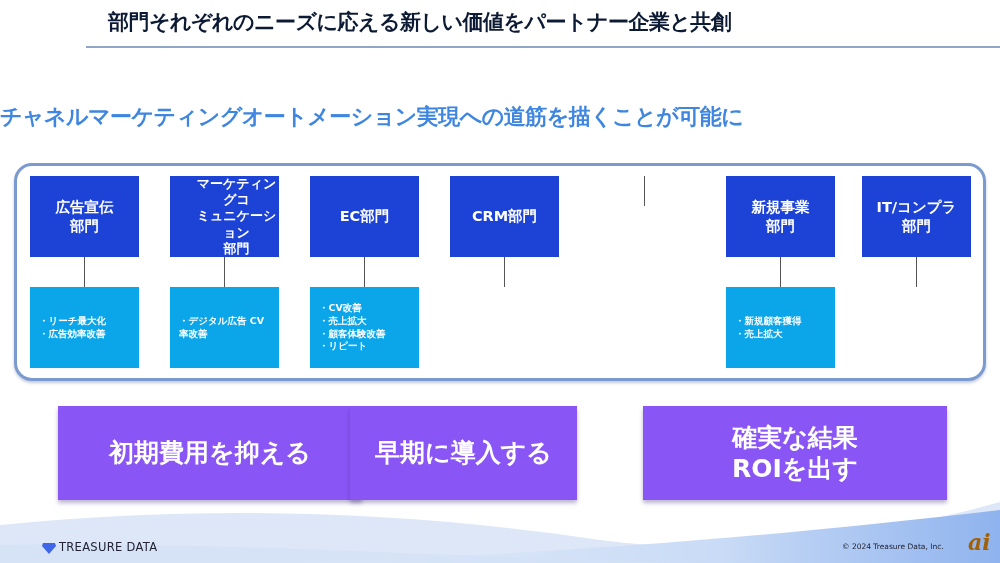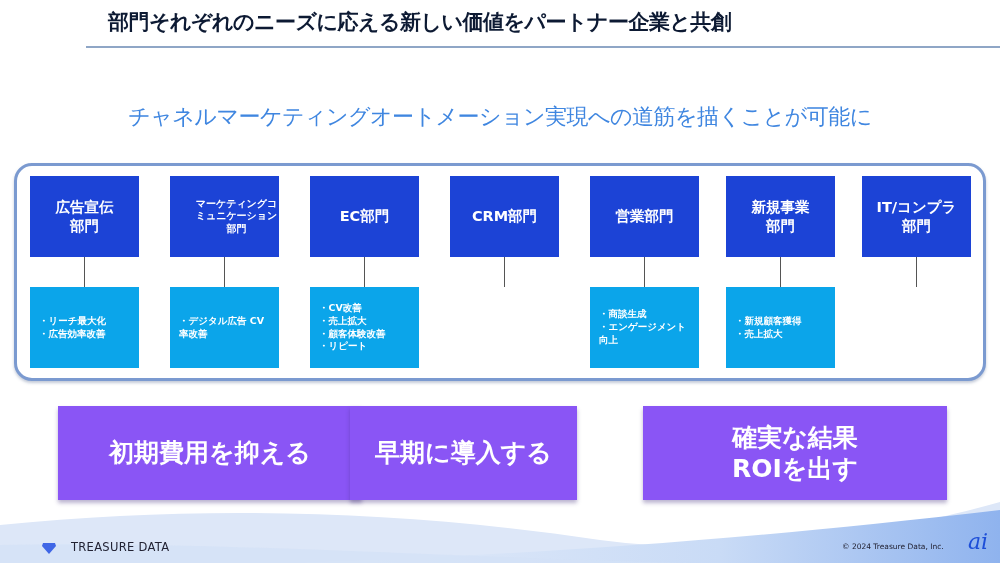--- a/index.html
+++ b/index.html
@@ -11,65 +11,65 @@
   .title {
     position: absolute; left: 108px; top: 8px;
     font-size: 21px; font-weight: bold; color: #0d1a33;
     letter-spacing: -0.5px; white-space: nowrap;
   }
   .title-rule {
     position: absolute; left: 86px; right: 0; top: 46px; height: 2px;
     background: #8fa6c6;
   }
   .subtitle {
-    position: absolute; left: 0; right: 0; top: 102px; text-align: center;
-    font-size: 22px; font-weight: normal; color: #3f86e0; letter-spacing: -0.5px;
+    position: absolute; left: 0; right: 0; top: 102px; 
+    font-size: 22px; font-weight: bold; color: #3f86e0; letter-spacing: -0.5px;
     white-space: nowrap;
   }
   .dept-frame {
     position: absolute; left: 14px; top: 163px; width: 972px; height: 218px;
     border: 3px solid #7b9ad0; border-radius: 18px; box-sizing: border-box;
     box-shadow: 0 2px 3px rgba(80,100,140,0.35);
     background: #fff;
   }
   .dept {
     position: absolute; top: 176px; width: 109px;
   }
   .dept-head {
     height: 81px; background: #1c43d6; color: #fff;
     display: flex; align-items: center; justify-content: center; text-align: center;
     font-weight: bold; font-size: 14.5px; line-height: 1.25; white-space: pre-line;
   }
-  .dept-head.small { font-size: 10px; padding-left: 24px; }
+  .dept-head.small { font-size: 13px; padding-left: 24px; }
   .dept-line {
     width: 1px; height: 30px; background: #555; margin: 0 auto;
   }
   .dept-body {
     height: 81px; background: #0ba5ea; color: #fff;
     display: flex; align-items: center; box-sizing: border-box; padding: 0 9px;
     font-weight: bold; font-size: 9.5px; line-height: 1.35; white-space: pre-line;
   }
   .value-box {
     position: absolute; top: 406px; height: 94px; background: #8a55f5;
     color: #fff; font-weight: bold; font-size: 25px; text-align: center;
     display: flex; align-items: center; justify-content: center;
     line-height: 1.25; white-space: pre-line;
     box-shadow: 0 3px 4px rgba(60,40,120,0.35);
   }
   .footer-bg { position: absolute; left: 0; top: 500px; width: 1000px; height: 63px; }
   .logo {
-    position: absolute; left: 42px; top: 540px; display: flex; align-items: flex-end; gap: 15px;
+    position: absolute; left: 42px; top: 540px; display: flex; align-items: flex-end; gap: 3px;
   }
   .logo-text { font-size: 11.5px; color: #223; letter-spacing: 0.3px; }
   .copyright {
     position: absolute; left: 842px; top: 542px; font-size: 7.5px; color: #223; text-align: right;
   }
   .ai-mark {
     position: absolute; left: 968px; top: 529px; font-size: 22px; font-style: italic;
-    font-weight: normal; color: #1d4ed8; font-family: "DejaVu Serif", serif;
+    font-weight: bold; color: #a16207; font-family: "DejaVu Serif", serif;
   }
 </style>
 </head>
 <body>
 
 <div class="title">部門それぞれのニーズに応える新しい価値をパートナー企業と共創</div>
 <div class="title-rule"></div>
 
 <div class="subtitle">チャネルマーケティングオートメーション実現への道筋を描くことが可能に</div>
 
@@ -96,25 +96,21 @@
   <div class="dept-body">・CV改善
 ・売上拡大
 ・顧客体験改善
 ・リピート</div>
 </div>
 <div class="dept" style="left:450px">
   <div class="dept-head">CRM部門</div>
   <div class="dept-line"></div>
 </div>
 <div class="dept" style="left:590px">
-  <div class="dept-head">営業部門</div>
   <div class="dept-line"></div>
-  <div class="dept-body">・商談生成
-・エンゲージメント
-向上</div>
 </div>
 <div class="dept" style="left:726px">
   <div class="dept-head">新規事業
 部門</div>
   <div class="dept-line"></div>
   <div class="dept-body">・新規顧客獲得
 ・売上拡大</div>
 </div>
 <div class="dept" style="left:862px">
   <div class="dept-head">IT/コンプラ

